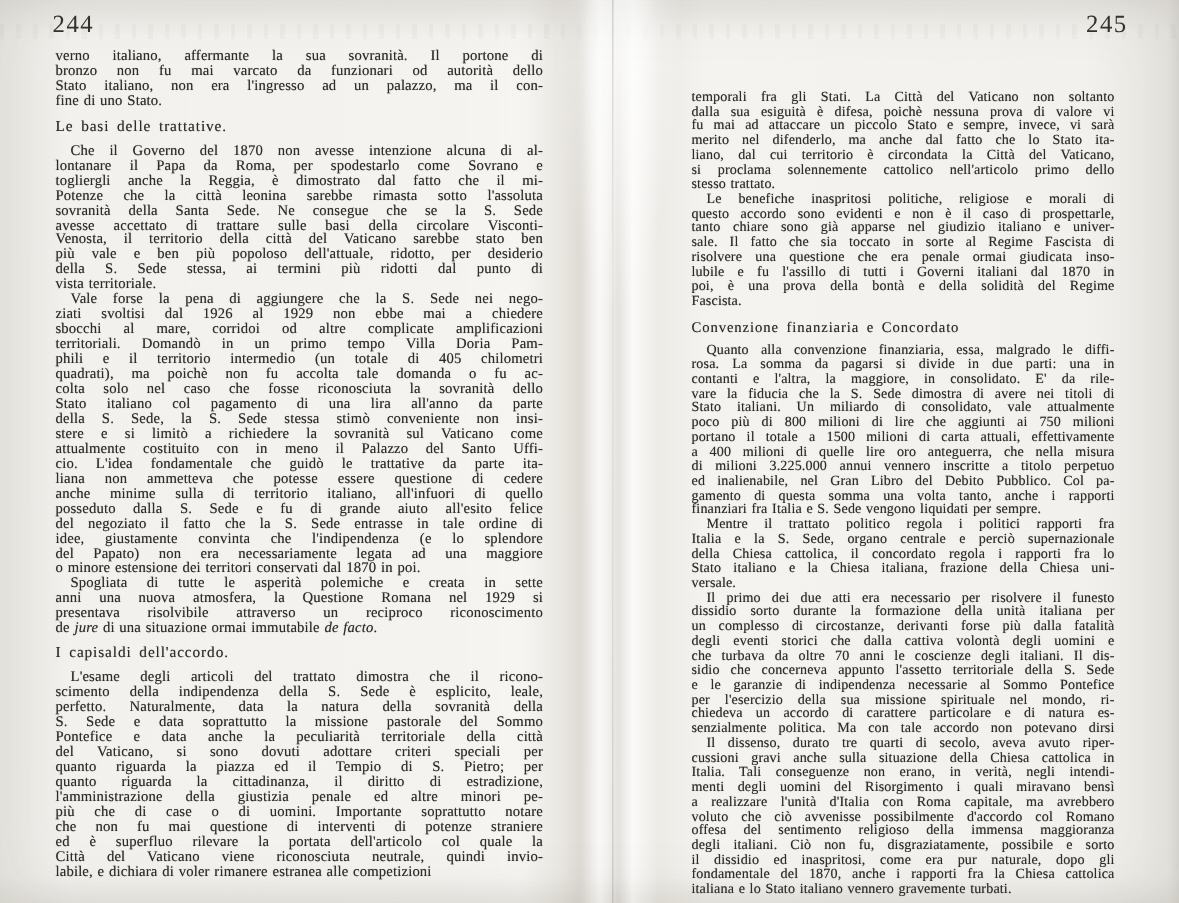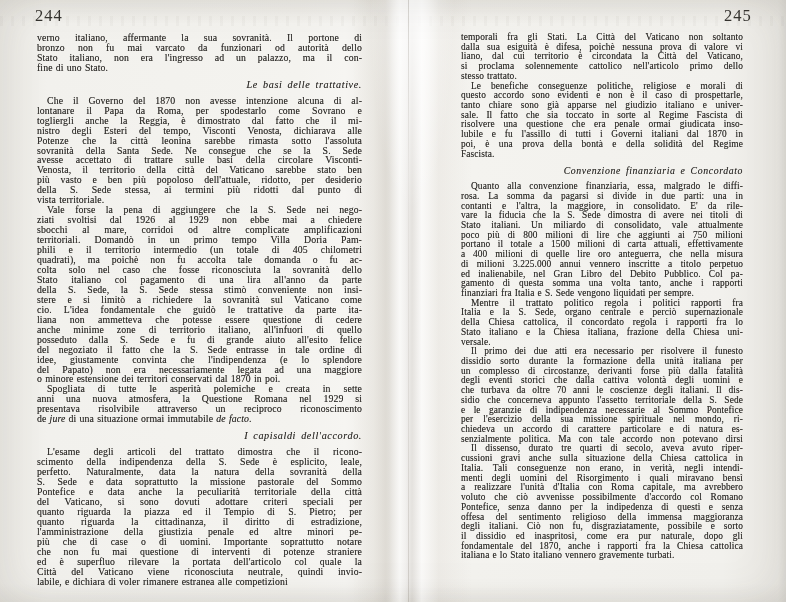--- a/index.html
+++ b/index.html
@@ -47,32 +47,32 @@
     position:absolute; top:6px;
     font-size:16.5px; letter-spacing:1px; color:#34322e;
   }
   .pagenum.left  { left:35px; }
   .pagenum.right { left:724px; }
 
   .page {
     position:absolute; top:33px;
   }
   .page.left  { left:37px;  width:325px; font-size:9.8px; line-height:9.95px; }
-  .page.right { left:461px; width:282px; font-size:9.4px; line-height:9.72px; }
+  .page.right { left:461px; width:282px; font-size:9.4px; line-height:9.72px;margin-top:28px; }
 
   .page { letter-spacing:0.1px; word-spacing:0.6px;
           text-rendering:optimizeLegibility; }
 
   .line { text-align:justify; text-align-last:justify; white-space:normal;
           text-shadow:0 0 0.5px rgba(46,44,41,0.55); }
   .line.last { text-align-last:left; }
   .para.indent .line:first-child { text-indent:10px; }
 
   .heading {
-    font-style:italic; text-align:right;
+    text-align:left;
     margin:7px 0 6px 0;
     letter-spacing:0.6px; word-spacing:2px;
     text-shadow:0 0 0.5px rgba(46,44,41,0.5);
   }
   .page.left  .heading { font-size:10.2px; }
   .page.right .heading { font-size:9.8px; }
 </style>
 </head>
 <body>
 
@@ -88,43 +88,43 @@
         <div class="line">verno italiano, affermante la sua sovranità. Il portone di</div>
         <div class="line">bronzo non fu mai varcato da funzionari od autorità dello</div>
         <div class="line">Stato italiano, non era l'ingresso ad un palazzo, ma il con-</div>
         <div class="line last">fine di uno Stato.</div>
       </div>
       <div class="heading">Le basi delle trattative.</div>
       <div class="para indent">
         <div class="line">Che il Governo del 1870 non avesse intenzione alcuna di al-</div>
         <div class="line">lontanare il Papa da Roma, per spodestarlo come Sovrano e</div>
         <div class="line">togliergli anche la Reggia, è dimostrato dal fatto che il mi-</div>
-        <div class="line">nistro degli Esteri del tempo, Visconti Venosta, dichiarava alle</div>
         <div class="line">Potenze che la città leonina sarebbe rimasta sotto l'assoluta</div>
         <div class="line">sovranità della Santa Sede. Ne consegue che se la S. Sede</div>
         <div class="line">avesse accettato di trattare sulle basi della circolare Visconti-</div>
         <div class="line">Venosta, il territorio della città del Vaticano sarebbe stato ben</div>
-        <div class="line">più vasto e ben più popoloso dell'attuale, ridotto, per desiderio</div>
+        <div class="line">più vale e ben più popoloso dell'attuale, ridotto, per desiderio</div>
         <div class="line">della S. Sede stessa, ai termini più ridotti dal punto di</div>
         <div class="line last">vista territoriale.</div>
       </div>
       <div class="para indent">
         <div class="line">Vale forse la pena di aggiungere che la S. Sede nei nego-</div>
         <div class="line">ziati svoltisi dal 1926 al 1929 non ebbe mai a chiedere</div>
         <div class="line">sbocchi al mare, corridoi od altre complicate amplificazioni</div>
         <div class="line">territoriali. Domandò in un primo tempo Villa Doria Pam-</div>
         <div class="line">phili e il territorio intermedio (un totale di 405 chilometri</div>
         <div class="line">quadrati), ma poichè non fu accolta tale domanda o fu ac-</div>
         <div class="line">colta solo nel caso che fosse riconosciuta la sovranità dello</div>
         <div class="line">Stato italiano col pagamento di una lira all'anno da parte</div>
         <div class="line">della S. Sede, la S. Sede stessa stimò conveniente non insi-</div>
         <div class="line">stere e si limitò a richiedere la sovranità sul Vaticano come</div>
+        <div class="line">attualmente costituito con in meno il Palazzo del Santo Uffi-</div>
         <div class="line">cio. L'idea fondamentale che guidò le trattative da parte ita-</div>
         <div class="line">liana non ammetteva che potesse essere questione di cedere</div>
-        <div class="line">anche minime zone di territorio italiano, all'infuori di quello</div>
+        <div class="line">anche minime sulla di territorio italiano, all'infuori di quello</div>
         <div class="line">posseduto dalla S. Sede e fu di grande aiuto all'esito felice</div>
         <div class="line">del negoziato il fatto che la S. Sede entrasse in tale ordine di</div>
         <div class="line">idee, giustamente convinta che l'indipendenza (e lo splendore</div>
         <div class="line">del Papato) non era necessariamente legata ad una maggiore</div>
         <div class="line last">o minore estensione dei territori conservati dal 1870 in poi.</div>
       </div>
       <div class="para indent">
         <div class="line">Spogliata di tutte le asperità polemiche e creata in sette</div>
         <div class="line">anni una nuova atmosfera, la Questione Romana nel 1929 si</div>
         <div class="line">presentava risolvibile attraverso un reciproco riconoscimento</div>
@@ -145,26 +145,28 @@
         <div class="line">che non fu mai questione di interventi di potenze straniere</div>
         <div class="line">ed è superfluo rilevare la portata dell'articolo col quale la</div>
         <div class="line">Città del Vaticano viene riconosciuta neutrale, quindi invio-</div>
         <div class="line last">labile, e dichiara di voler rimanere estranea alle competizioni</div>
       </div>
     </div>
   <div class="page right">
       <div class="para">
         <div class="line">temporali fra gli Stati. La Città del Vaticano non soltanto</div>
         <div class="line">dalla sua esiguità è difesa, poichè nessuna prova di valore vi</div>
+        <div class="line">fu mai ad attaccare un piccolo Stato e sempre, invece, vi sarà</div>
+        <div class="line">merito nel difenderlo, ma anche dal fatto che lo Stato ita-</div>
         <div class="line">liano, dal cui territorio è circondata la Città del Vaticano,</div>
         <div class="line">si proclama solennemente cattolico nell'articolo primo dello</div>
         <div class="line last">stesso trattato.</div>
       </div>
       <div class="para indent">
-        <div class="line">Le benefiche conseguenze politiche, religiose e morali di</div>
+        <div class="line">Le benefiche inaspritosi politiche, religiose e morali di</div>
         <div class="line">questo accordo sono evidenti e non è il caso di prospettarle,</div>
         <div class="line">tanto chiare sono già apparse nel giudizio italiano e univer-</div>
         <div class="line">sale. Il fatto che sia toccato in sorte al Regime Fascista di</div>
         <div class="line">risolvere una questione che era penale ormai giudicata inso-</div>
         <div class="line">lubile e fu l'assillo di tutti i Governi italiani dal 1870 in</div>
         <div class="line">poi, è una prova della bontà e della solidità del Regime</div>
         <div class="line last">Fascista.</div>
       </div>
       <div class="heading">Convenzione finanziaria e Concordato</div>
       <div class="para indent">
@@ -200,21 +202,20 @@
         <div class="line">chiedeva un accordo di carattere particolare e di natura es-</div>
         <div class="line">senzialmente politica. Ma con tale accordo non potevano dirsi</div>
       </div>
       <div class="para indent">
         <div class="line">Il dissenso, durato tre quarti di secolo, aveva avuto riper-</div>
         <div class="line">cussioni gravi anche sulla situazione della Chiesa cattolica in</div>
         <div class="line">Italia. Tali conseguenze non erano, in verità, negli intendi-</div>
         <div class="line">menti degli uomini del Risorgimento i quali miravano bensì</div>
         <div class="line">a realizzare l'unità d'Italia con Roma capitale, ma avrebbero</div>
         <div class="line">voluto che ciò avvenisse possibilmente d'accordo col Romano</div>
-        <div class="line">Pontefice, senza danno per la indipedenza di questi e senza</div>
         <div class="line">offesa del sentimento religioso della immensa maggioranza</div>
         <div class="line">degli italiani. Ciò non fu, disgraziatamente, possibile e sorto</div>
         <div class="line">il dissidio ed inaspritosi, come era pur naturale, dopo gli</div>
         <div class="line">fondamentale del 1870, anche i rapporti fra la Chiesa cattolica</div>
         <div class="line last">italiana e lo Stato italiano vennero gravemente turbati.</div>
       </div>
     </div>
 </div>
 
 </body></html>

